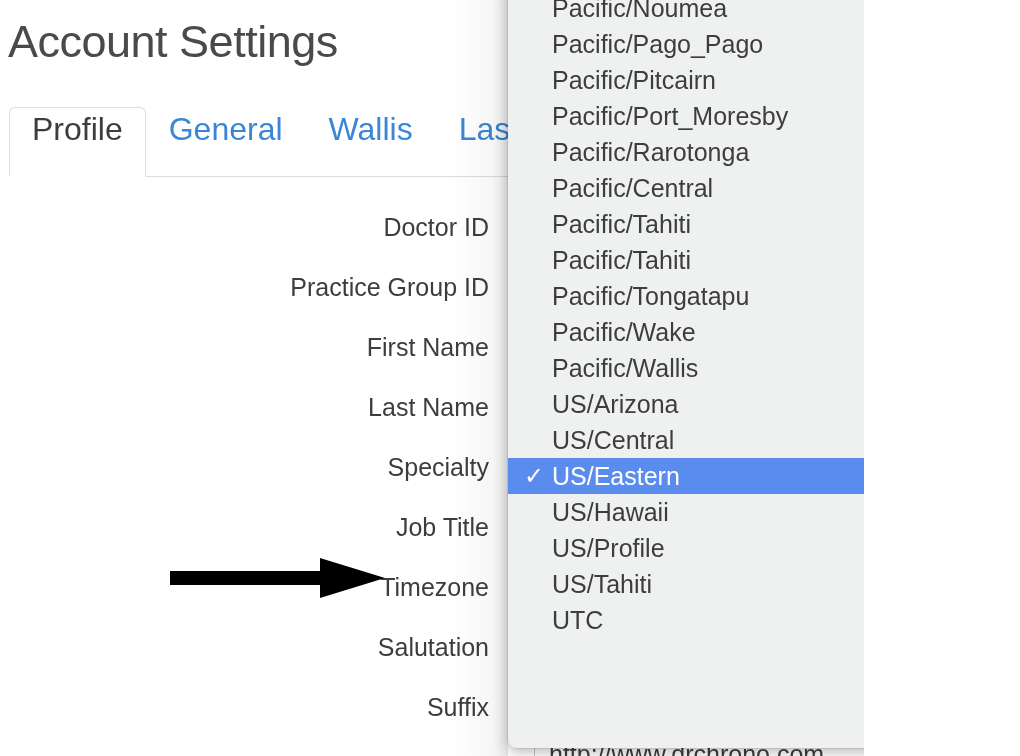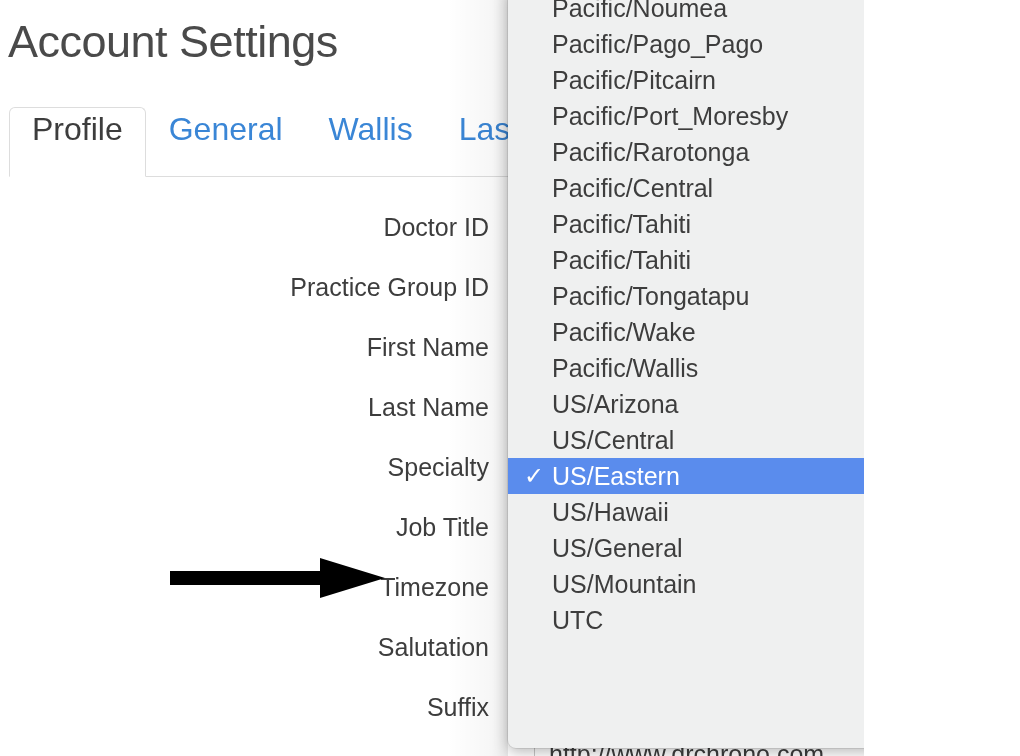--- a/index.html
+++ b/index.html
@@ -391,25 +391,25 @@
         <div class="option selected">
           <span class="option-check">✓</span>
           <span class="option-label">US/Eastern</span>
         </div>
         <div class="option">
           <span class="option-check">✓</span>
           <span class="option-label">US/Hawaii</span>
         </div>
         <div class="option">
           <span class="option-check">✓</span>
-          <span class="option-label">US/General</span>
-        </div>
-        <div class="option">
-          <span class="option-check">✓</span>
-          <span class="option-label">US/Mountain</span>
+          <span class="option-label">US/Profile</span>
+        </div>
+        <div class="option">
+          <span class="option-check">✓</span>
+          <span class="option-label">US/Tahiti</span>
         </div>
         <div class="option">
           <span class="option-check">✓</span>
           <span class="option-label">UTC</span>
         </div>
       </div>
     <div class="dd-scrollbar">
       <div class="dd-scroll-track"></div>
       <div class="dd-scroll-cap-top"></div>
       <div class="dd-scroll-thumb"></div>

